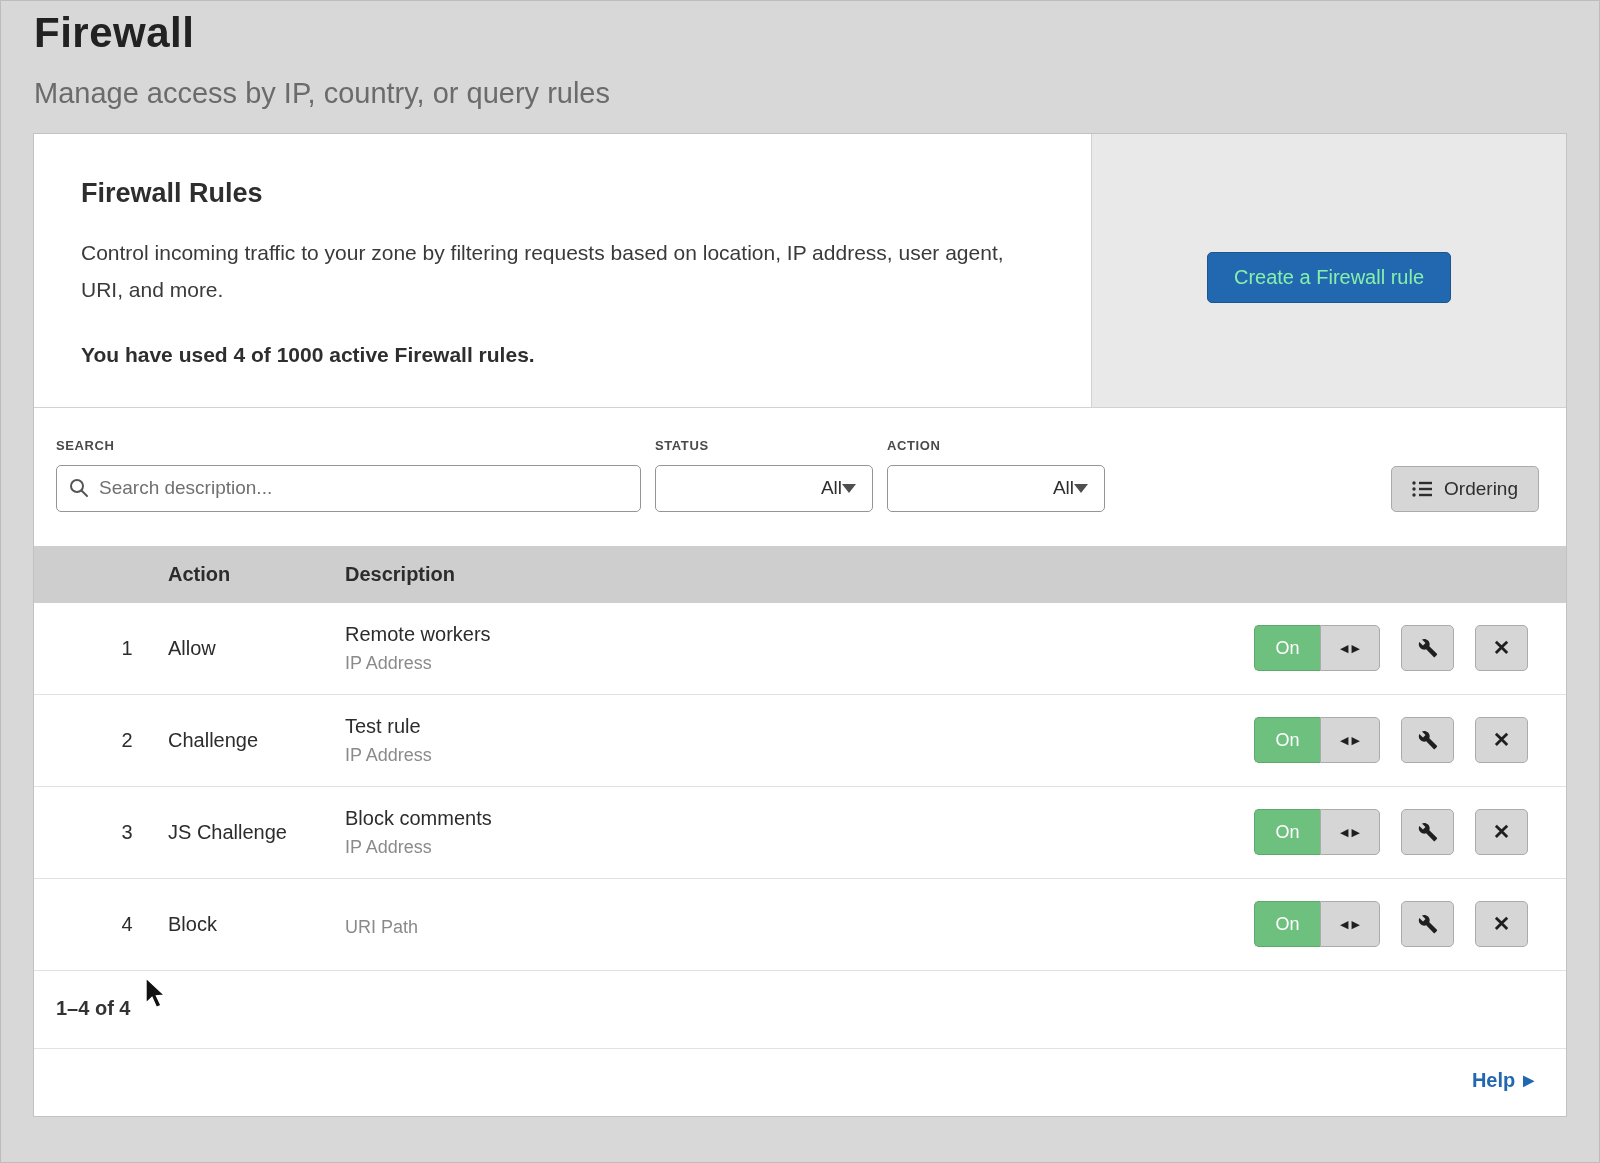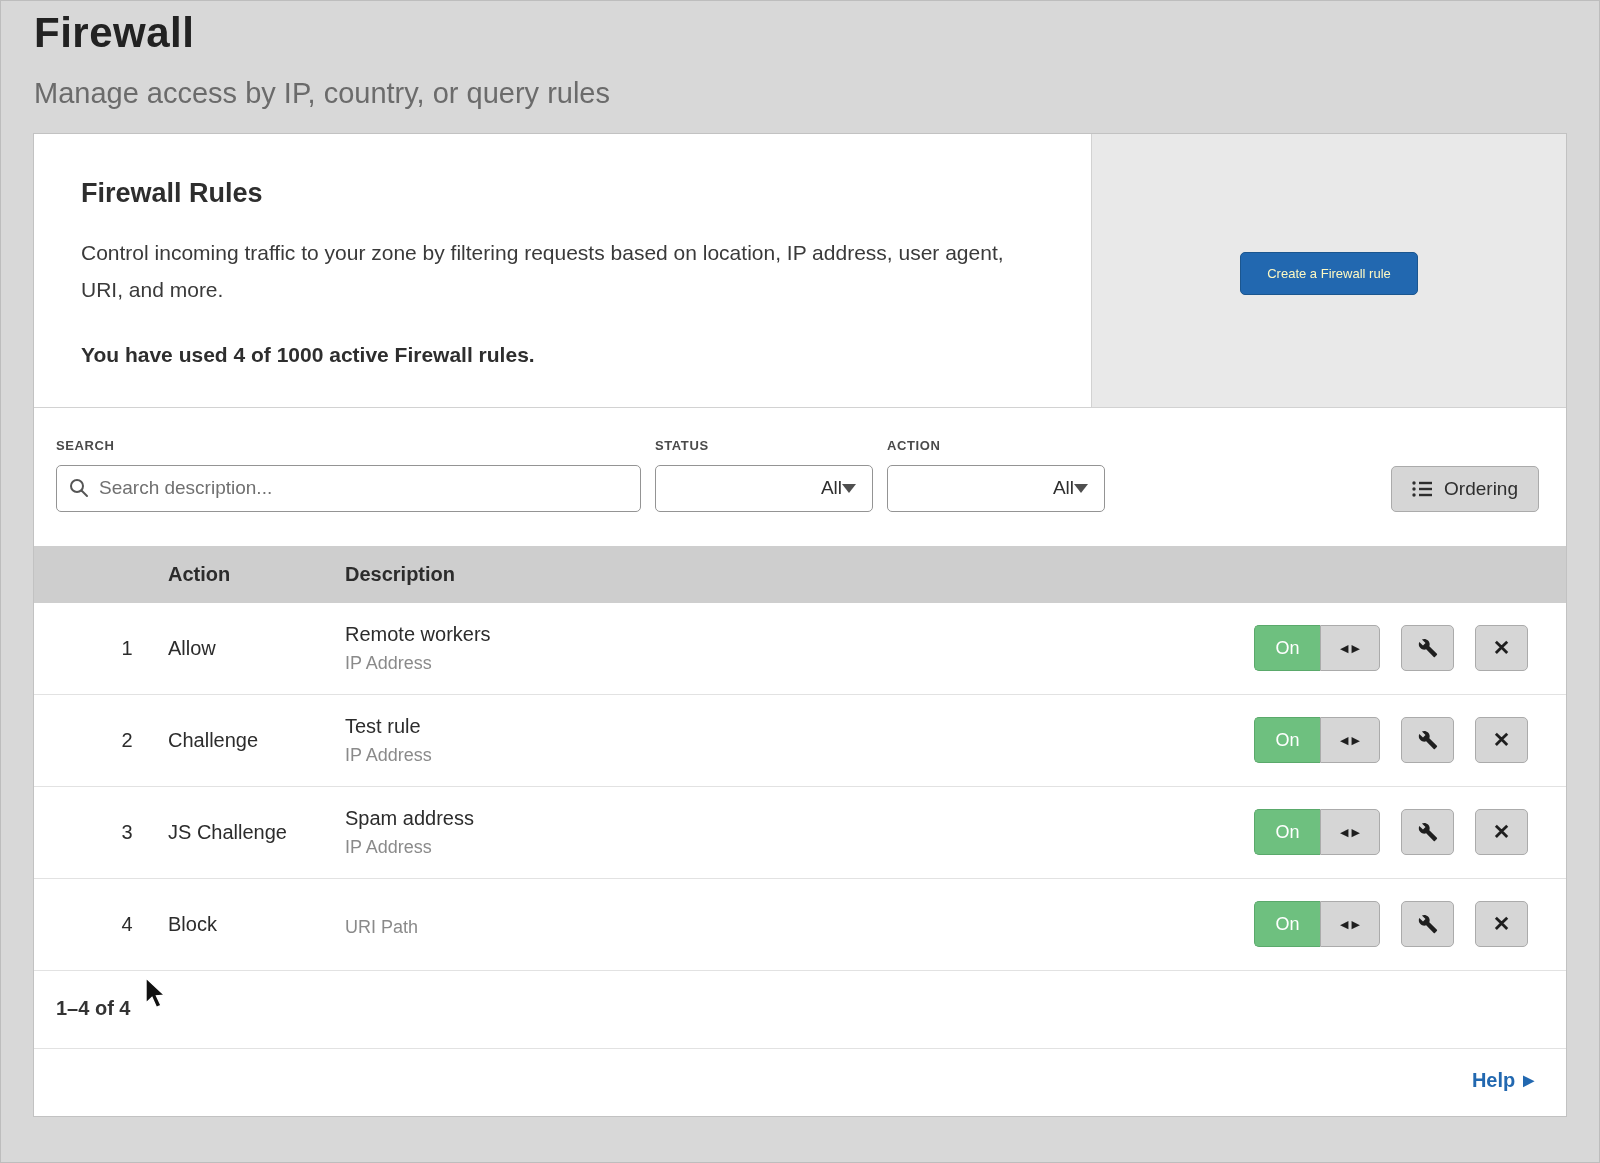--- a/index.html
+++ b/index.html
@@ -25,21 +25,21 @@
   .card-top { display: flex; border-bottom: 1px solid #d2d2d2; }
   .card-top-left { width: 1057px; padding: 44px 70px 40px 47px; background:#fff; }
   .card-top-right {
     flex: 1; background: #e9e9e9; border-left: 1px solid #d2d2d2;
     display: flex; align-items: flex-start; justify-content: center; padding-top: 118px;
   }
   .rules-heading { font-size: 27px; font-weight: 700; color: #2e2e2e; }
   .rules-desc { font-size: 21px; color: #3a3a3a; line-height: 1.75; margin-top: 26px; max-width: 960px; }
   .rules-usage { font-size: 21px; font-weight: 700; color: #2e2e2e; margin-top: 34px; }
   .create-btn {
-    background: #2268b0; color: #fef9c3; font-size: 13px; font-weight: 500;
+    background: #2268b0; color: #86efac; font-size: 20px; font-weight: 500;
     border: 1px solid #1b5globe; border: 1px solid #1b568f; border-radius: 5px;
     padding: 13px 26px; cursor: pointer; font-family: inherit;
   }
 
   
   .filters { display: flex; align-items: flex-end; padding: 30px 27px 34px 22px; gap: 14px; background:#fff; }
   .filter-group { display: flex; flex-direction: column; }
   .filter-label { font-size: 13px; font-weight: 700; letter-spacing: 0.6px; color: #4a4a4a; margin-bottom: 12px; }
   .search-group { width: 585px; }
   .search-wrap { position: relative; }
@@ -224,21 +224,21 @@
       <div class="sq-btn">
           <span>✕</span>
         </div>
     </div>
   </div>
 
   <div class="tbl-row">
     <div class="cell-priority">3</div>
     <div class="cell-action">JS Challenge</div>
     <div>
-      <div class="cell-desc-main">Spam address</div>
+      <div class="cell-desc-main">Block comments</div>
       <div class="cell-desc-sub">IP Address</div>
     </div>
     <div class="cell-controls">
       <div class="toggle-group">
         <div class="toggle-on">On</div>
         <div class="toggle-arrows">
             <span>◀</span>
             <span>▶</span>
           </div>
       </div>

